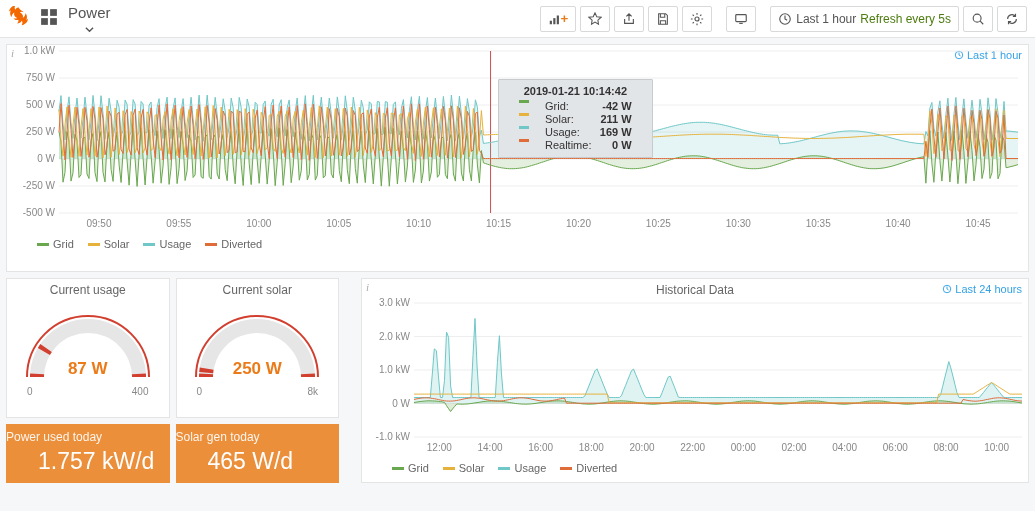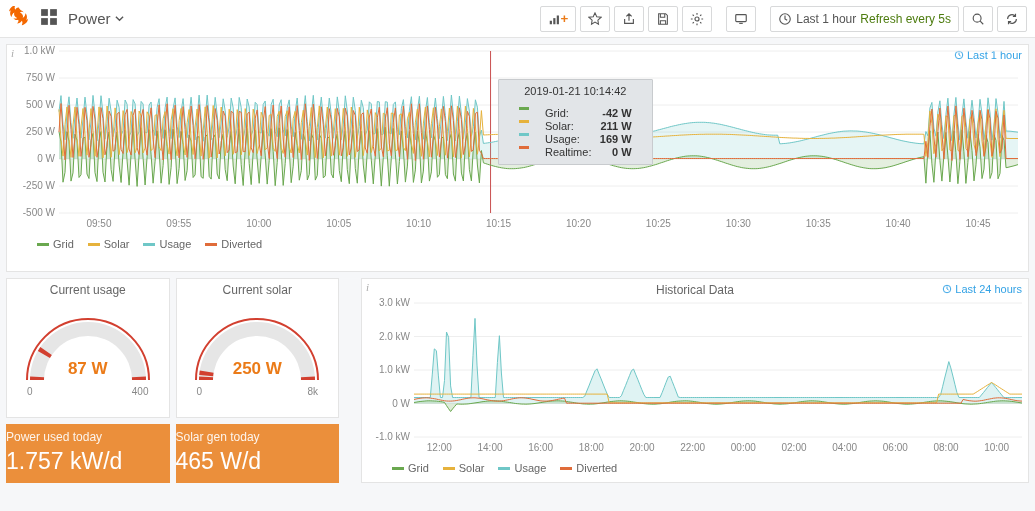--- a/index.html
+++ b/index.html
@@ -1,51 +1,51 @@
 <!DOCTYPE html>
 <html><head>
 <meta charset="utf-8">
 <style>
 * { box-sizing: border-box; margin: 0; padding: 0; }
 body { font-family: -apple-system, "Helvetica Neue", Arial, sans-serif; font-size: 12px; color: #333; background: #f6f7f9; width: 1035px; }
 .topbar { display: flex; align-items: center; height: 38px; background: #fff; border-bottom: 1px solid #e4e4e4; padding: 0 8px; }
 .topbar .left { display: flex; align-items: center; gap: 10px; }
 .topbar .logo svg { width: 22px; height: 22px; }
-.topbar .title { font-size: 15px; color: #555; display: flex; align-items: center; gap: 4px; cursor: pointer;}
+.topbar .title { font-size: 15px; color: #555; display: flex; align-items: center; gap: 4px; cursor: pointer; flex-direction: column;}
 .topbar .spacer { flex: 1; }
 .topbar .btn-group { display: flex; align-items: center; gap: 4px; }
 .btn { border: 1px solid #d8d9da; background: #fff; height: 26px; min-width: 30px; padding: 0 7px; display: flex; align-items: center; justify-content: center; border-radius: 2px; cursor: pointer; color: #555; }
 .btn svg{width:14px;height:14px;fill:#555;}
 .btn .orange-text{color:#4d7c0f;}
 .timerange-btn { font-size: 12px; gap: 4px; color:#555;}
 .panel { background: #fff; border:1px solid #e4e4e4; position: relative; }
 .panel .info-corner{position:absolute;left:4px;top:2px;color:#aaa;font-style:italic;font-family:Georgia,serif;font-size:11px;}
 .panel .time-corner{position:absolute;right:6px;top:4px;color:#33a2e5;font-size:11px;font-weight:500;display:flex;align-items:center;gap:3px;}
 .panel .time-corner svg{width:10px;height:10px;fill:#33a2e5;}
 .panel .title{font-size:12px;color:#666;text-align:center;padding-top:4px;}
 .grid{display:flex;gap:6px;padding:6px;}
 .row1{height:228px;}
 .row2{display:flex;gap:22px;padding:0 6px 6px 6px;}
 .left-col{display:flex;flex-direction:column;gap:6px;width:347px;}
 .gauges{display:flex;gap:6px;}
 .gauge-panel{flex:1;height:140px;}
-.gauge-wrap{display:flex;align-items:center;justify-content:center;position:relative;height:100px;}
+.gauge-wrap{display:flex;justify-content:center;position:relative;height:100px;}
 .gauge-val{position:absolute;top:62px;font-size:17px;font-weight:700;color:#eb7b18;}
 .gauge-min,.gauge-max{position:absolute;bottom:0;font-size:10px;color:#888;}
 .gauge-min{left:20px;} .gauge-max{right:20px;}
 .stat-panel{flex:1;background:#eb8f3b;color:#fff;text-align:left;padding:6px 0 8px 0;border:none;}
 .stat-panel .stat-title{font-size:12px;color:rgba(255,255,255,.9);}
-.stat-panel .stat-val{font-size:23px;font-weight:500;margin-top:4px;}
+.stat-panel .stat-val{font-size:23px;font-weight:500;margin-top:4px;padding-left:32px;}
 .hist-panel{flex:1;}
 .chart-body{position:relative;}
 .legend{display:flex;gap:14px;padding:4px 0 4px 30px;font-size:11px;color:#666;}
 .legend .item{display:flex;align-items:center;gap:4px;}
 .legend .dash{width:12px;height:3px;}
 .tooltip{position:absolute;left:491px;top:34px;background:#e2e5e8;border:1px solid #c8cbce;padding:5px 8px;font-size:11px;min-width:112px;z-index:5;border-radius:1px;}
-.tooltip .hdr{font-weight:400;text-align:center;margin-bottom:10px;font-size:11px;}
+.tooltip .hdr{font-weight:700;text-align:center;margin-bottom:3px;font-size:11px;}
 .tooltip .row{display:flex;align-items:flex-start;white-space:nowrap;margin:1px 12px;gap:12px;}
 .tooltip .row .dash{width:10px;height:3px;margin-right:4px;flex-shrink:0;}
 .tooltip .row .lbl{flex:1;}
 .tooltip .row .val{font-weight:700;margin-left:8px;}
 .yaxis{font-size:10px;fill:#888;} .xaxis{font-size:10px;fill:#888;}
 .gridline{stroke:#eee;stroke-width:1;}
 .stats{display:flex;gap:6px;}
 </style>
 </head>
 <body>

